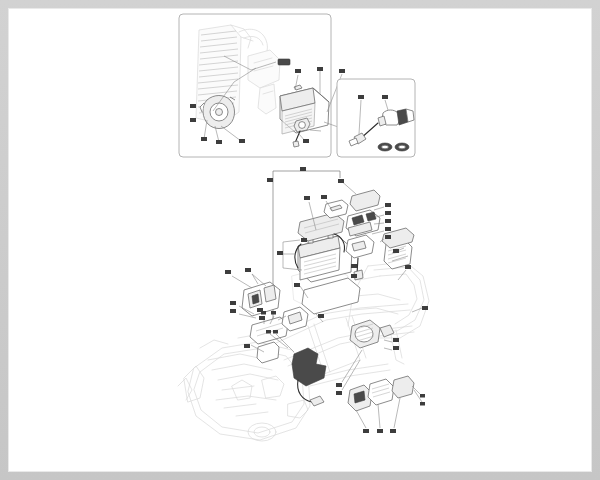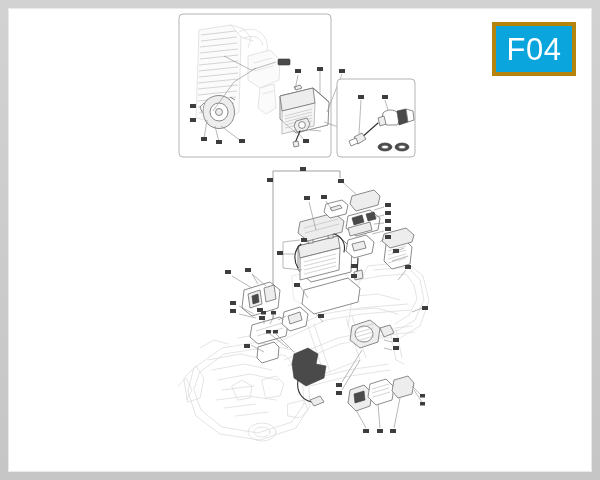--- a/index.html
+++ b/index.html
@@ -534,18 +534,15 @@
         <g class="leader">
           <path d="M398 262 L390 272"></path>
           <path d="M414 300 L404 304"></path>
         </g>
         <rect class="tag" x="397" y="257" width="6" height="4"></rect>
         <rect class="tag" x="414" y="298" width="6" height="4"></rect>
       </g>
 
     </svg>
 
-    <div id="page-badge">
-      <span>F04</span>
-    </div>
 
   </div>
 </div>
 
 </body></html>

